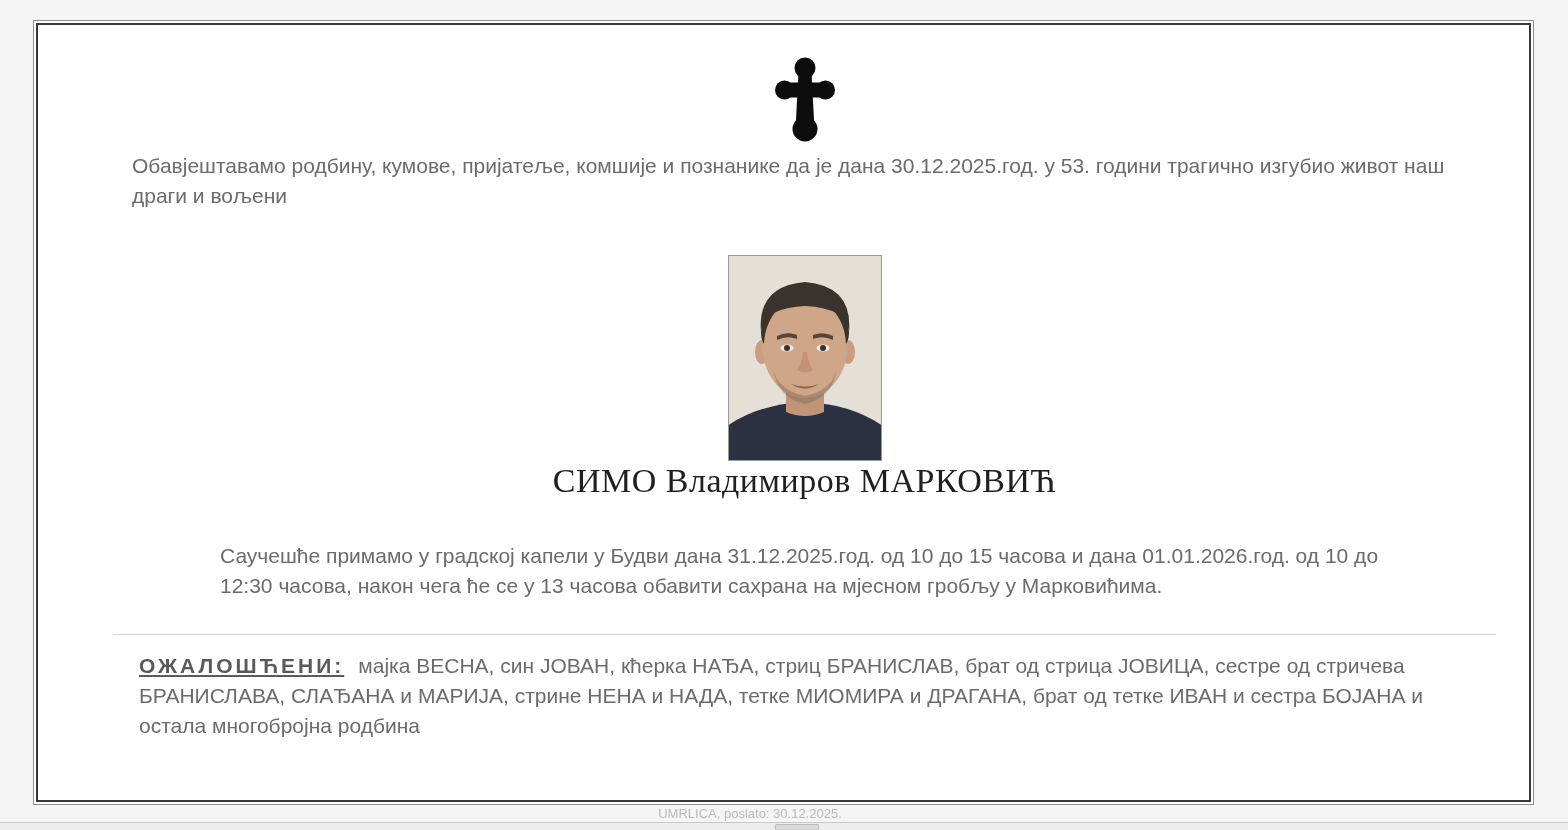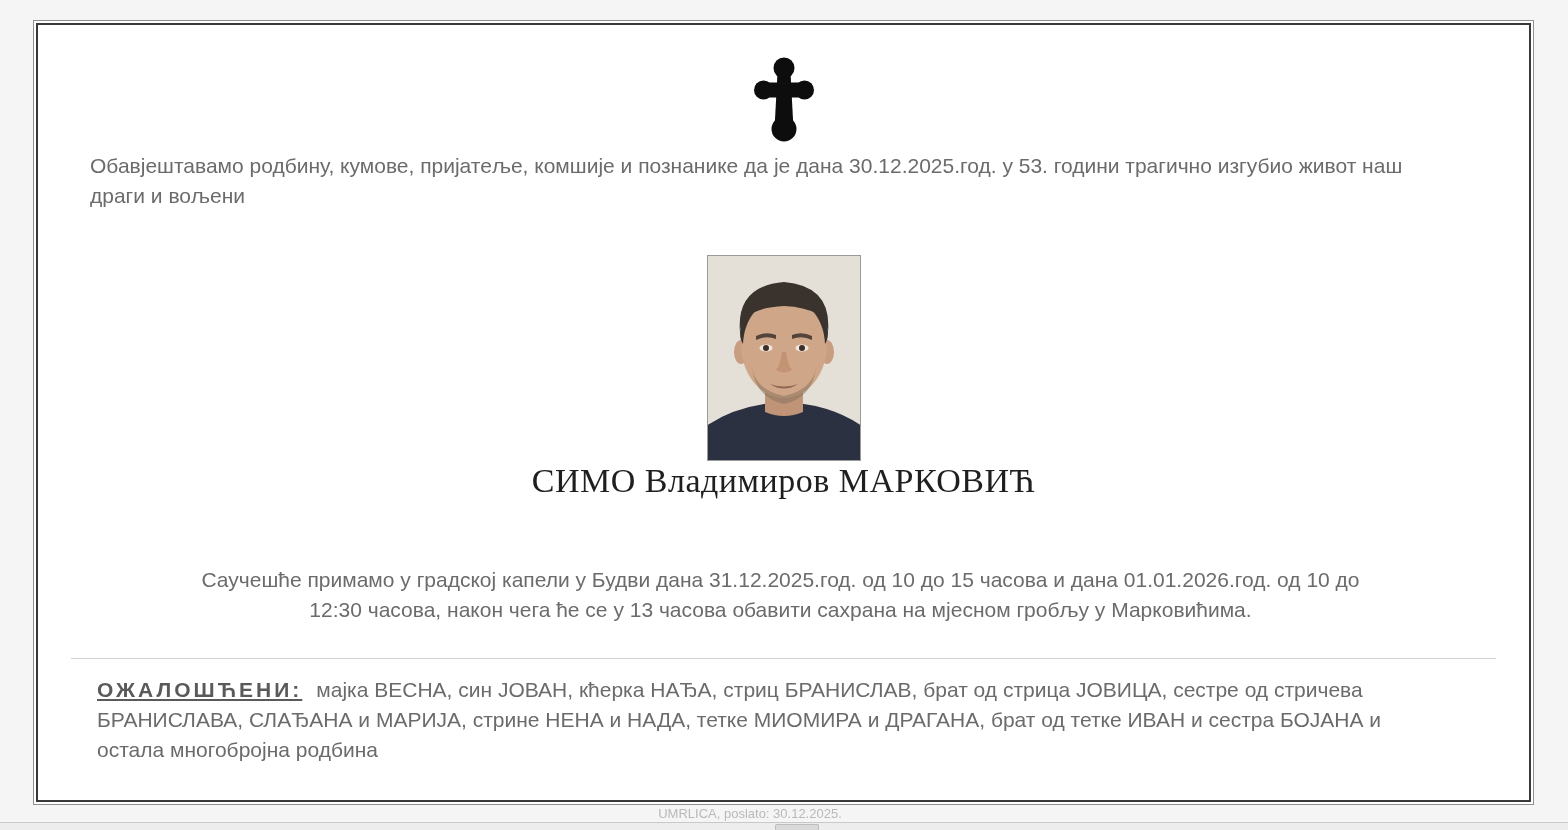--- a/index.html
+++ b/index.html
@@ -15,20 +15,21 @@
     width: 1501px; height: 785px;
     background: #ffffff;
     border: 1px solid #8f8f8f;
     padding: 2px;
   }
   .page-inner {
     width: 100%; height: 100%;
     border: 2px solid #383838;
     background: #ffffff;
     overflow: hidden;
+    padding-left: 42px;
   }
   .cross-wrap {
     margin-top: 32px;
     text-align: center;
     line-height: 0;
   }
   .para {
     font-size: 21px;
     line-height: 30px;
     color: #6b6b6b;
@@ -50,23 +51,22 @@
   .deceased-name {
     text-align: center;
     font-family: "Liberation Serif", serif;
     font-weight: normal;
     font-size: 34px;
     line-height: 40px;
     color: #1f1f1f;
     letter-spacing: 0.5px;
   }
   .details {
-    margin: 64px 80px 0 140px;
+    margin: 40px 80px 0 140px;
     max-width: 1205px;
-    text-align: center;
   }
   .divider {
     margin: 33px 33px 0 33px;
     border: none;
     border-top: 1px solid #d2d2d2;
     height: 0;
   }
   .mourners {
     margin: 16px 80px 0 59px;
     max-width: 1375px;

